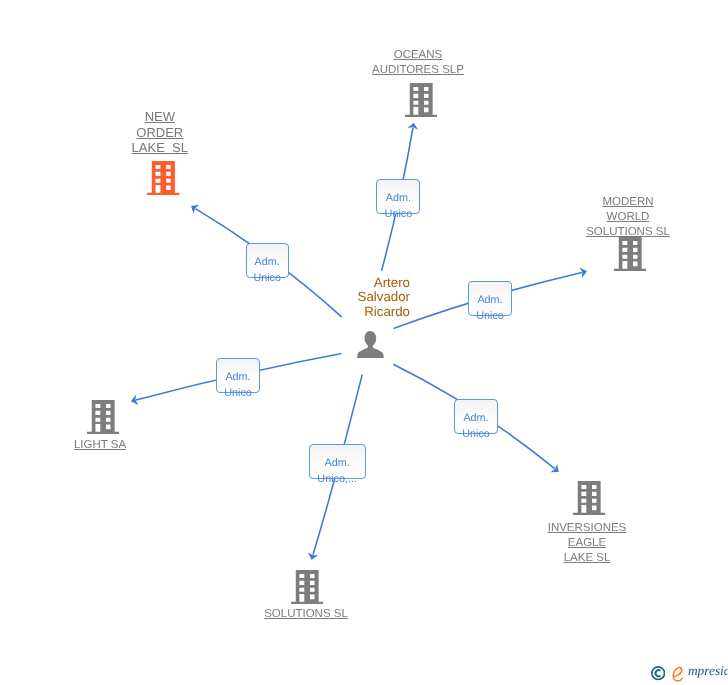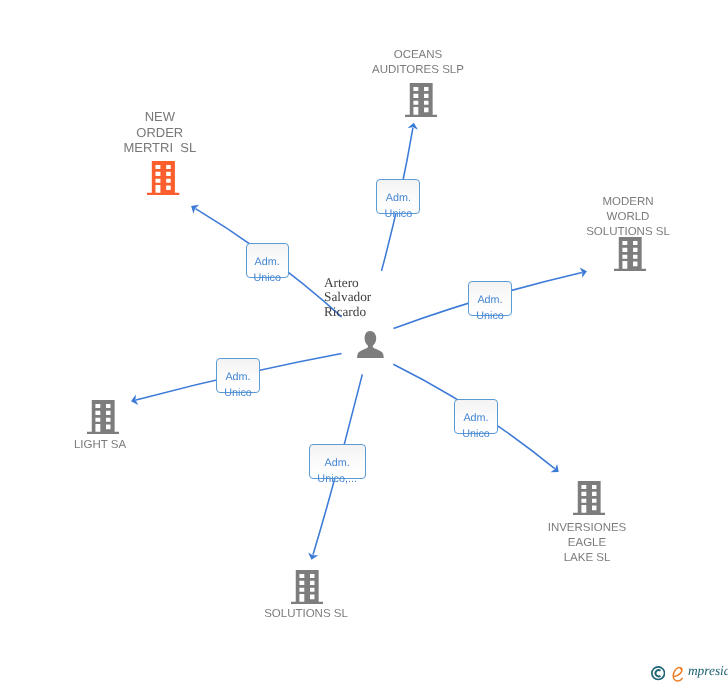--- a/index.html
+++ b/index.html
@@ -8,27 +8,27 @@
        font-family:"Liberation Sans",sans-serif;overflow:hidden;
        -webkit-font-smoothing:antialiased;text-rendering:geometricPrecision;}
   #stage{position:relative;width:728px;height:685px;background:#fff;
          transform:translateZ(0);-webkit-font-smoothing:antialiased;}
   .elabel,.company .cap,.person .pname,.logo .rest{-webkit-font-smoothing:antialiased;
          will-change:opacity;}
   svg.edges{position:absolute;left:0;top:0;width:728px;height:685px;}
 
   .company{position:absolute;}
   .company .cap{position:absolute;left:0;width:100%;text-align:center;
-                color:#7b7b7b;font-size:11.5px;line-height:14.9px;white-space:pre-wrap;}
+                color:#7b7b7b;font-size:11.5px;line-height:14.9px;white-space:pre-wrap;text-decoration:underline;}
   .company.focus .cap{color:#787878;font-size:13px;line-height:15.2px;}
   .company .ico{position:absolute;}
 
   .person{position:absolute;}
-  .person .pname{position:absolute;left:0;width:100%;text-align:left;
-                 color:#404040;font-size:13.3px;line-height:14.7px;white-space:pre-wrap;font-family:Liberation Serif, serif;}
+  .person .pname{position:absolute;left:0;width:100%;text-align:right;
+                 color:#a16207;font-size:13.3px;line-height:14.7px;white-space:pre-wrap;}
   .person .ico{position:absolute;}
 
   .elabel{position:absolute;box-sizing:border-box;
           border:1.5px solid #5b9bd5;border-radius:4px;
           background:linear-gradient(180deg,#f3f3f3 0%,#fbfbfb 50%,#ffffff 100%);
           color:#4787d3;font-size:10.8px;line-height:15.4px;
           display:flex;flex-direction:column;align-items:center;justify-content:center;padding-top:20px;
           white-space:pre-wrap;text-align:center;}
 
   .logo{position:absolute;white-space:nowrap;line-height:0;}
@@ -68,21 +68,21 @@
     <div class="ico" style="left:33.2px;top:55.2px;">
       <svg width="26.8" height="27.4" viewBox="0 0 100 100" preserveAspectRatio="none">
           <path fill="#7d7d7d" d="M49 0 C62.5 0 71.7 11.5 71.7 26.5 C71.7 38 66.5 48.5 59.5 52.5 C58.8 55 58.8 57.5 59.5 59.5 C63 64 78 68.5 88 73.5 C95 77 97.5 81.5 98.5 88 C99.3 93 99.6 97 99.8 100 L0.2 100 C0.4 97 0.7 93 1.5 88 C2.5 81.5 5 77 12 73.5 C22 68.5 37 64 40.5 59.5 C41.2 57.5 41.2 55 40.5 52.5 C33.5 48.5 28.3 38 28.3 26.5 C28.3 11.5 35.5 0 49 0 Z"></path>
         </svg>
     </div>
   </div>
 
   <div class="company focus" style="left:116.3px;top:109.4px;width:87px;">
     <div class="cap" style="top:0;">NEW
 ORDER
-MERTRI  SL</div>
+LAKE  SL</div>
     <div class="ico" style="left:31px;top:51.8px;">
       <svg width="32.3" height="34" viewBox="0 0 100 100" preserveAspectRatio="none">
           <path fill="#fd5e2d" fill-rule="evenodd" d="M14.9 0 H86.4 V93.1 H100 V100 H0 V93.1 H14.9 Z M26.3 12 H41.6 V23.4 H26.3 Z M59.4 12 H73.4 V23.4 H59.4 Z M26.3 31.6 H41.6 V43.9 H26.3 Z M59.4 31.6 H73.4 V43.9 H59.4 Z M26.3 52.2 H41.6 V63.7 H26.3 Z M59.4 52.2 H73.4 V63.7 H59.4 Z M26.3 70.5 H41.6 V93.1 H26.3 Z M59.4 72 H73.4 V85.3 H59.4 Z"></path>
         </svg>
     </div>
   </div>
 
   <div class="company" style="left:352.5px;top:47.7px;width:131px;">
     <div class="cap" style="top:0;">OCEANS
 AUDITORES SLP</div>

